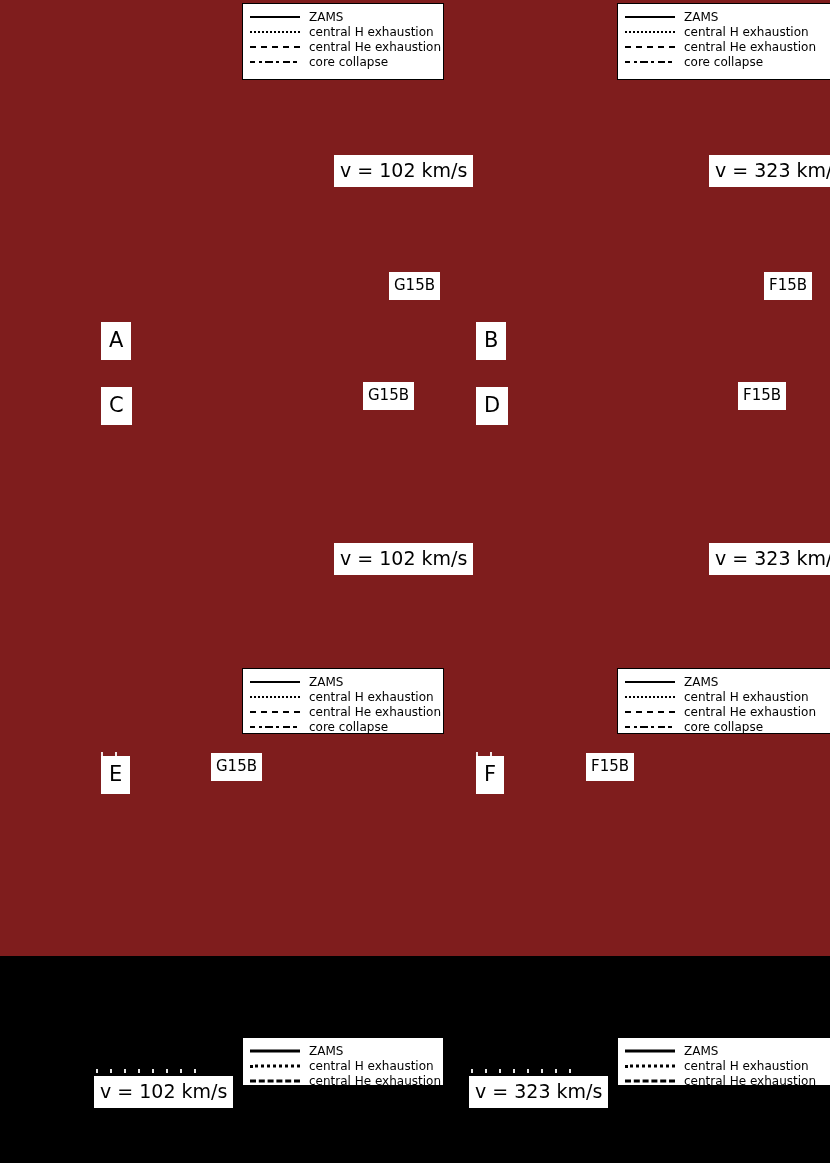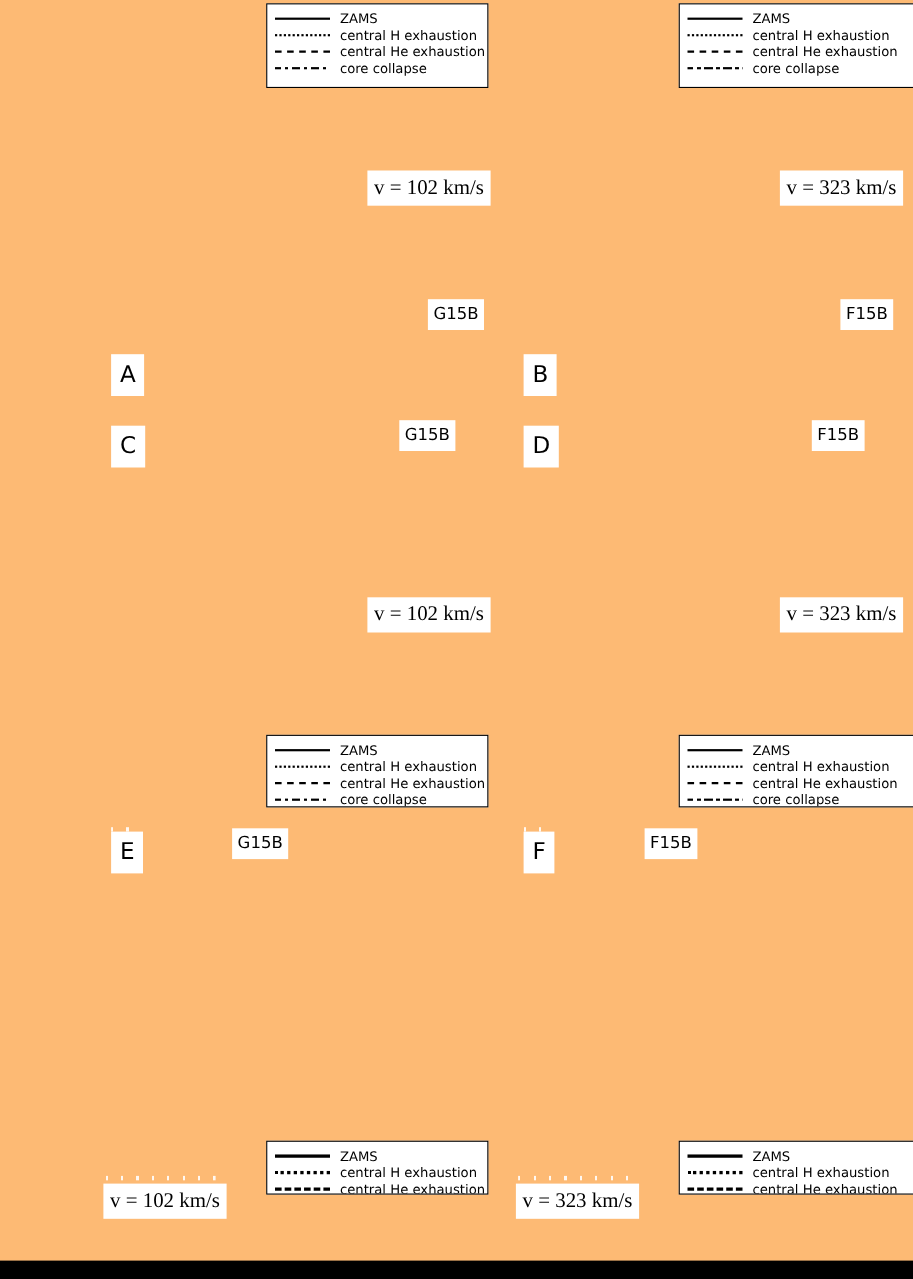--- a/index.html
+++ b/index.html
@@ -2,21 +2,21 @@
 <html><head>
 <meta charset="utf-8">
 <title>Stellar Evolution Panels</title>
 <style>
   html,body{margin:0;padding:0;background:#000;}
   body{
     width:830px;height:1163px;position:relative;overflow:hidden;
     font-family:"DejaVu Sans", sans-serif;
     color:#000;
   }
-  .stage{position:absolute;left:0;top:0;width:830px;height:1146px;background:#fdba74;}
+  .stage{position:absolute;left:0;top:0;width:830px;height:956px;background:#7f1d1d;}
 
   
   .chip{
     position:absolute;
     background:#ffffff;
     color:#000000;
     font-family:"DejaVu Sans", sans-serif;
     line-height:1;
     white-space:nowrap;
     box-sizing:border-box;
@@ -32,21 +32,20 @@
   
   .model-tag{
     font-size:15px;
     padding:6px 5px 7px 5px;
   }
 
   
   .vel-tag{
     font-size:19px;
     padding:6px 6px 7px 6px;
-    font-family:Liberation Serif, serif;
   }
 
   
   .legend{
     position:absolute;
     background:#ffffff;
     border:1px solid #000000;
     box-sizing:border-box;
     padding:5px 6px 4px 6px;
     overflow:hidden;

